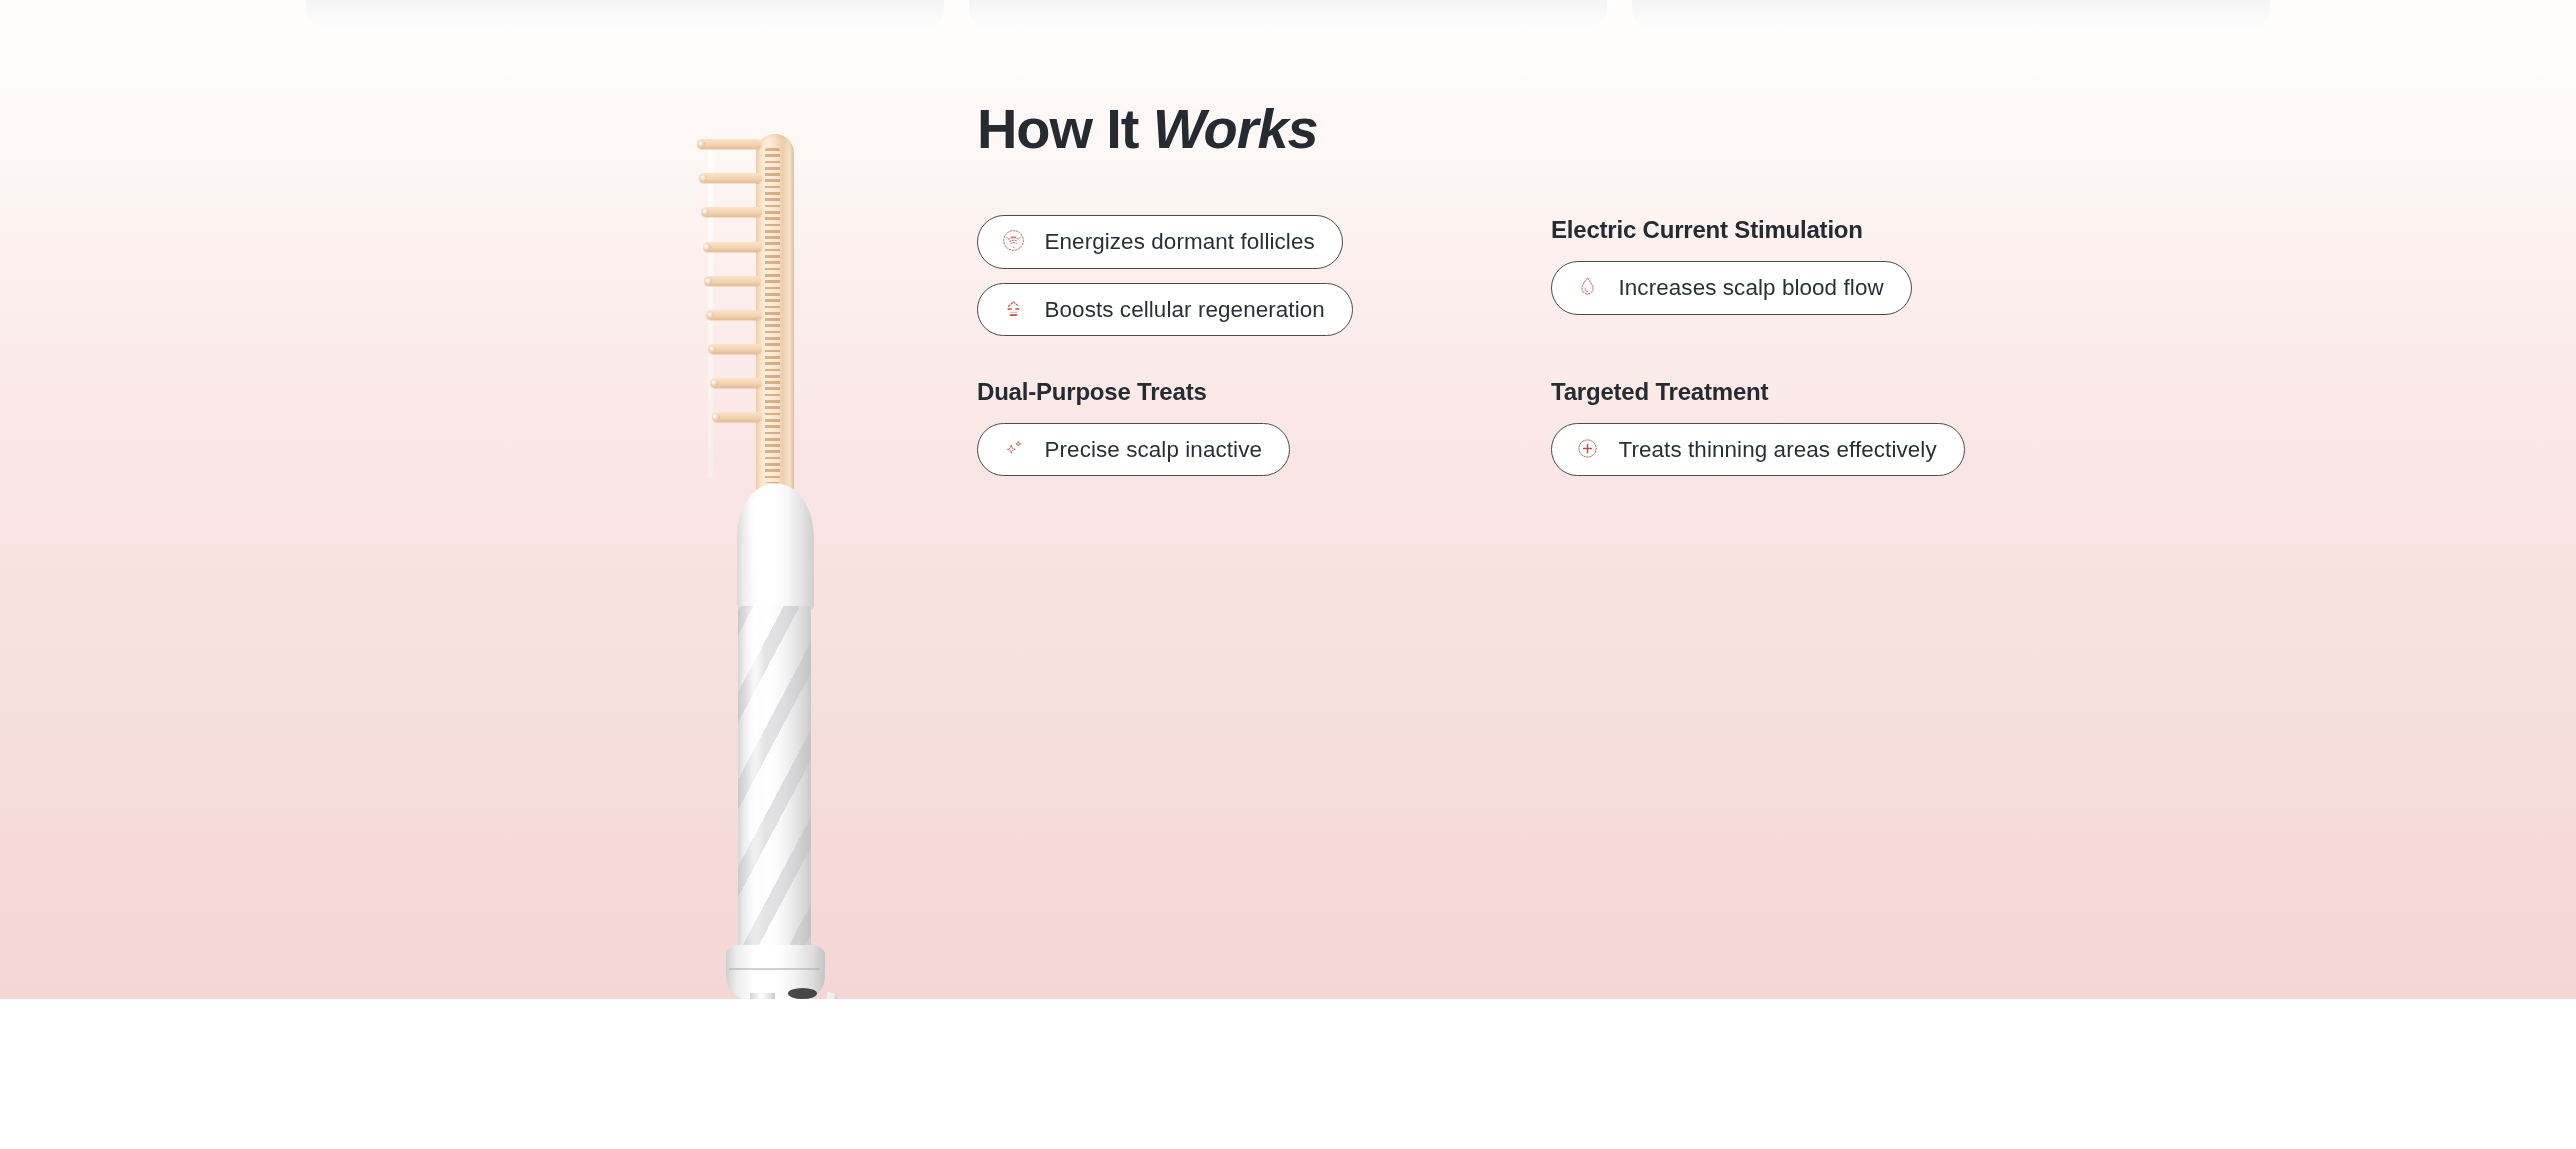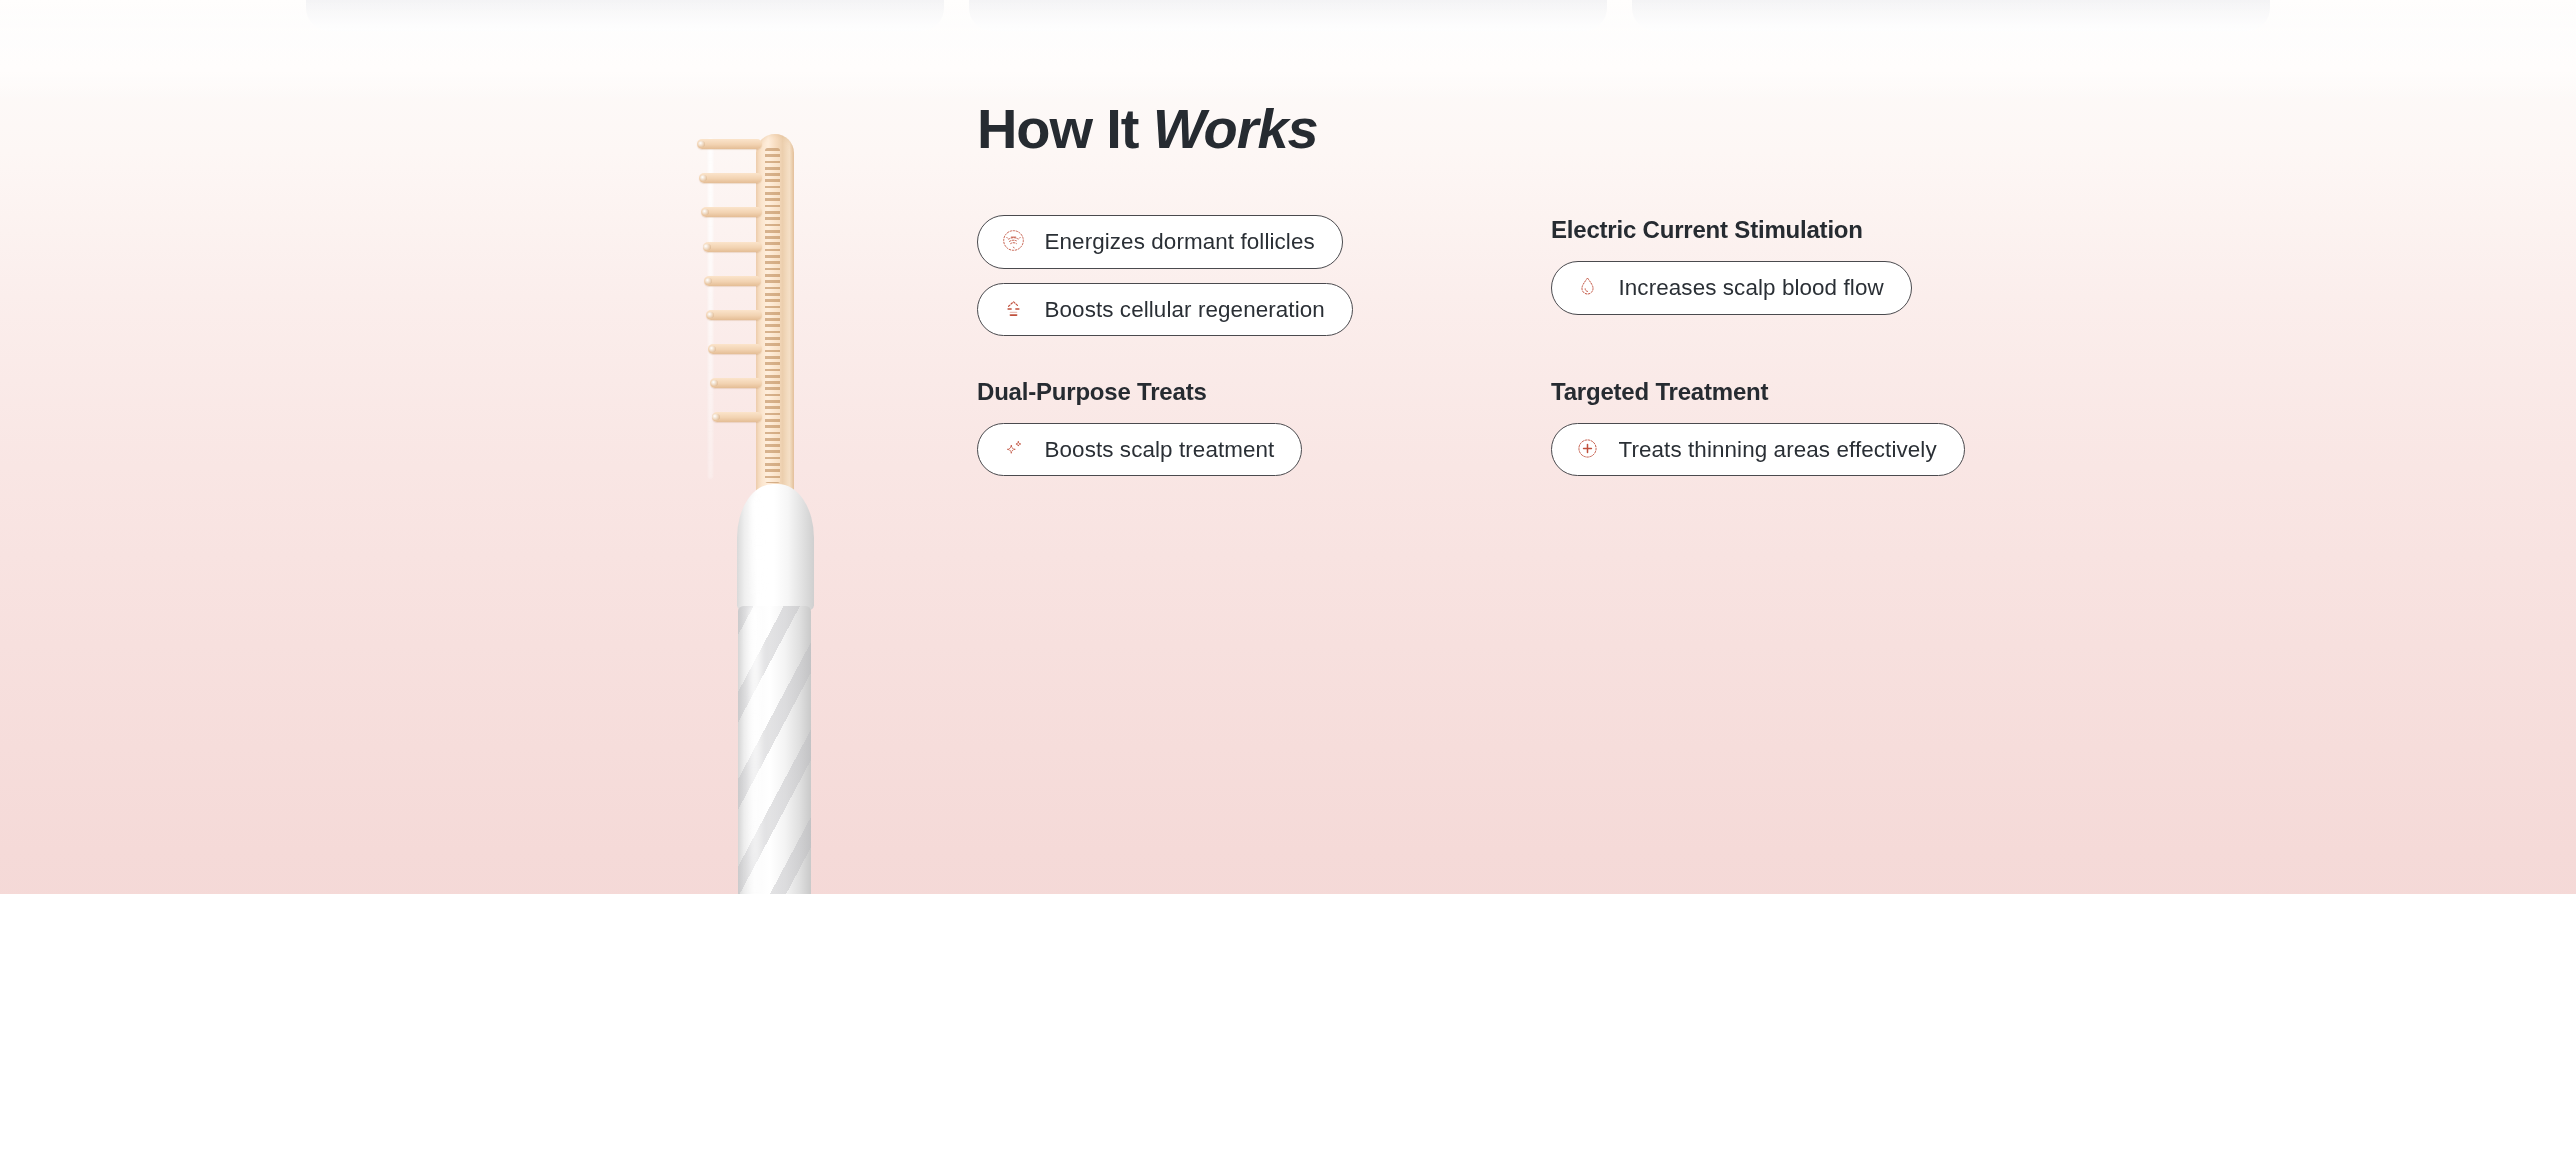--- a/index.html
+++ b/index.html
@@ -13,21 +13,21 @@
 
   body {
     font-family:"Liberation Sans", sans-serif;
     background:#ffffff;
   }
 
   
   #page {
     position:relative;
     width:2576px;
-    height:894px;
+    height:999px;
     background:linear-gradient(180deg,
         #fffefd   0px,
         #fdfbfa   36px,
         #fdf7f5   152px,
         #fbeeec   296px,
         #f9e6e4   466px,
         #f7e0de   645px,
         #f5dad8   851px,
         #f3d4d3   1149px);
     overflow:hidden;
@@ -403,21 +403,21 @@
         <div class="block-title">Dual-Purpose Treats</div>
         <div class="pill-list">
 
           <div class="pill">
             <span class="pill-icon">
               <svg width="25" height="25" viewBox="0 0 28 28" fill="none" stroke="#c0503c" stroke-width="1.1" stroke-linecap="round">
                 <path d="M11.5 10.5c.6 3 1.4 3.8 4.4 4.4-3 .6-3.8 1.4-4.4 4.4-.6-3-1.4-3.8-4.4-4.4 3-.6 3.8-1.4 4.4-4.4z" stroke-dasharray="1.6 1.5"></path>
                 <path d="M19.4 6.3c.35 1.8.85 2.3 2.65 2.65-1.8.35-2.3.85-2.65 2.65-.35-1.8-.85-2.3-2.65-2.65 1.8-.35 2.3-.85 2.65-2.65z" stroke-dasharray="1.5 1.4"></path>
               </svg>
             </span>
-            <span class="pill-label">Boosts scalp treatment</span>
+            <span class="pill-label">Precise scalp inactive</span>
           </div>
 
 
         </div>
       </div>
 
       <div class="block">
         <div class="block-title">Targeted Treatment</div>
         <div class="pill-list">
 

